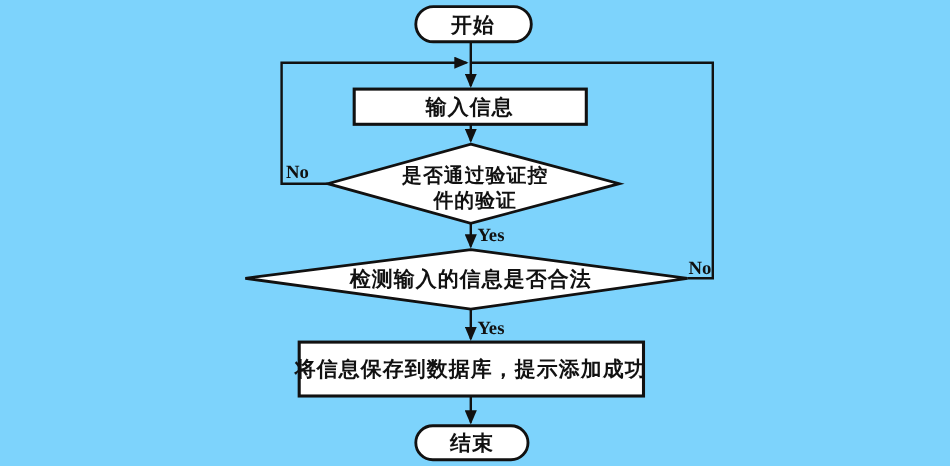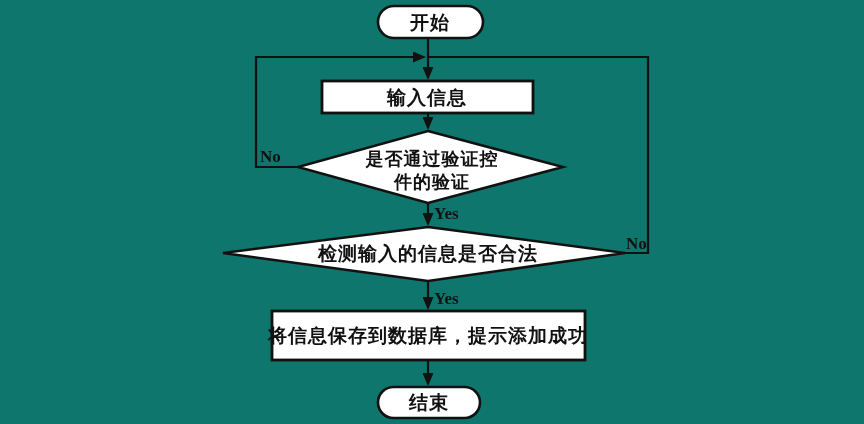--- a/index.html
+++ b/index.html
@@ -5,21 +5,21 @@
   html, body {
     margin: 0;
     padding: 0;
     background: #ffffff;
     font-family: "Liberation Sans", "DejaVu Sans", sans-serif;
   }
   .canvas {
     position: relative;
     width: 864px;
     height: 424px;
-    background: #0f766e;
+    background: #7dd3fc;
     overflow: hidden;
   }
   svg text {
     fill: #111111;
     font-weight: bold;
   }
   .node-label {
     font-family: "Liberation Sans", "DejaVu Sans", sans-serif;
     font-size: 19px;
     letter-spacing: 1px;

